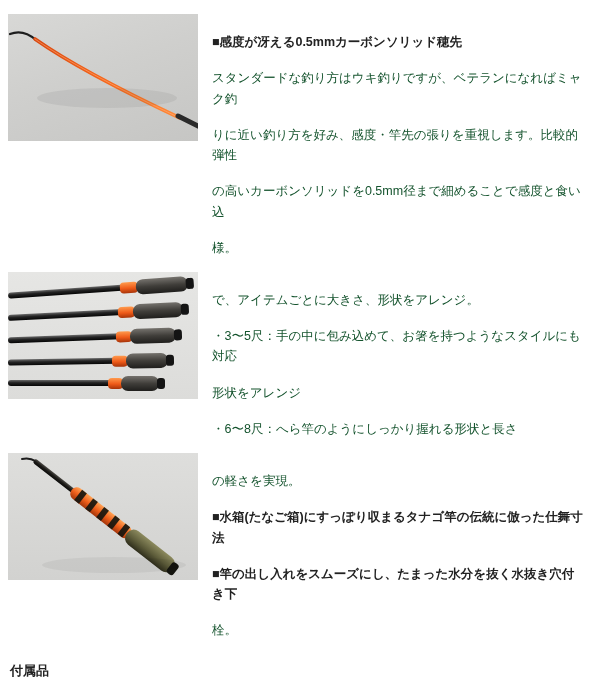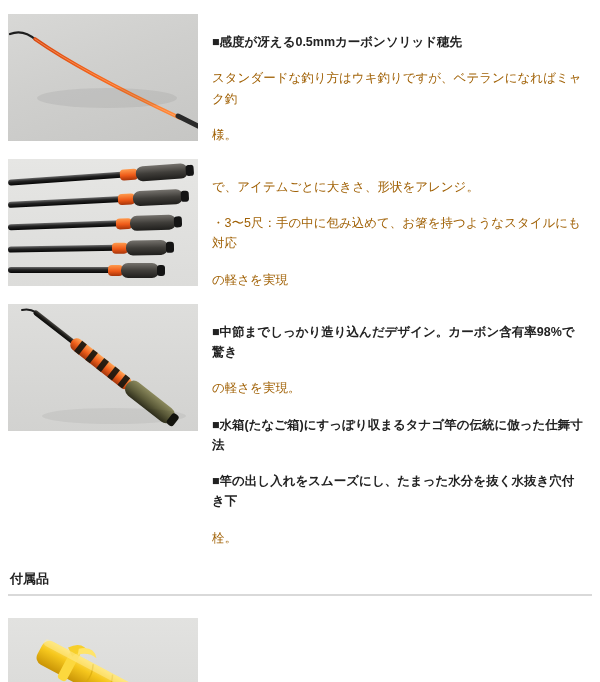--- a/index.html
+++ b/index.html
@@ -41,21 +41,21 @@
     padding-top: 2px;
   }
   .feature-text p {
     margin: 16px 0 0.15em 0;
   }
   .lead {
     font-weight: bold;
     color: #222222;
   }
   .body-line {
-    color: #a16207;
+    color: #14532d;
   }
   .section-head {
     margin: 18px 0 0 0;
     padding: 0 0 5px 2px;
     font-weight: bold;
     font-size: 13px;
     color: #222222;
     border-bottom: 2px solid #d9d9d9;
   }
   .acc-row {
@@ -126,20 +126,22 @@
         <path d="M8 10 C 18 6, 26 9, 34 16" stroke="#1d1d1d" stroke-width="2.2" fill="none" stroke-linecap="round"></path>
         <path d="M33 15 C 60 34, 110 62, 178 94" stroke="url(#tipOrange)" stroke-width="3.6" fill="none" stroke-linecap="round"></path>
         <path d="M33 15 C 60 34, 110 62, 178 94" stroke="#ffb384" stroke-width="1" fill="none" stroke-linecap="round" opacity="0.55"></path>
         <path d="M176 92 C 186 97, 196 102, 206 107" stroke="#2a2a2a" stroke-width="5" fill="none" stroke-linecap="round"></path>
         <ellipse cx="105" cy="74" rx="70" ry="10" fill="#000" opacity="0.06"></ellipse>
       </svg>
     </div>
     <div class="feature-text">
       <p class="lead">■感度が冴える0.5mmカーボンソリッド穂先</p>
       <p class="body-line">スタンダードな釣り方はウキ釣りですが、ベテランになればミャク釣</p>
+      <p class="body-line">りに近い釣り方を好み、感度・竿先の張りを重視します。比較的弾性</p>
+      <p class="body-line">の高いカーボンソリッドを0.5mm径まで細めることで感度と食い込</p>
       <p class="body-line">様。</p>
     </div>
   </div>
 
   <div class="feature-row">
     <div class="thumb img-grips">
       <svg width="190" height="127" viewBox="0 0 190 127">
         <defs>
           <linearGradient id="foamG" x1="0" y1="0" x2="0" y2="1">
             <stop offset="0%" stop-color="#75726d"></stop>
@@ -198,21 +200,22 @@
           <rect x="0" y="10" width="108" height="6" rx="3" fill="url(#shaftG)"></rect>
           <rect x="100" y="8" width="15" height="11" rx="4" fill="url(#orangeG)"></rect>
           <rect x="113" y="6" width="38" height="15" rx="7" fill="url(#foamG)"></rect>
           <rect x="149" y="8" width="8" height="11" rx="3" fill="#141414"></rect>
         </g>
       </svg>
     </div>
     <div class="feature-text">
       <p class="body-line">で、アイテムごとに大きさ、形状をアレンジ。</p>
       <p class="body-line">・3〜5尺：手の中に包み込めて、お箸を持つようなスタイルにも対応</p>
-      <p class="body-line">の軽さを実現</p>
+      <p class="body-line">形状をアレンジ</p>
+      <p class="body-line">・6〜8尺：へら竿のようにしっかり握れる形状と長さ</p>
     </div>
   </div>
 
   <div class="feature-row">
     <div class="thumb img-striped">
       <svg class="striped-rod" viewBox="0 0 200 127">
         <defs>
           <linearGradient id="olive" x1="0" y1="0" x2="0" y2="1">
             <stop offset="0%" stop-color="#8c8a5e"></stop>
             <stop offset="55%" stop-color="#5d5c3a"></stop>
@@ -245,21 +248,20 @@
             <rect x="121" y="56" width="6" height="13" fill="#17160f" opacity="0.92"></rect>
           </g>
 
           <rect x="128" y="54" width="58" height="17" rx="8" fill="url(#olive)"></rect>
           <rect x="182" y="56" width="8" height="13" rx="3" fill="#14140e"></rect>
         </g>
         <ellipse cx="110" cy="112" rx="72" ry="8" fill="#000" opacity="0.05"></ellipse>
       </svg>
     </div>
     <div class="feature-text">
-      <p class="lead">■中節までしっかり造り込んだデザイン。カーボン含有率98%で驚き</p>
       <p class="body-line">の軽さを実現。</p>
       <p class="lead">■水箱(たなご箱)にすっぽり収まるタナゴ竿の伝統に倣った仕舞寸法</p>
       <p class="lead">■竿の出し入れをスムーズにし、たまった水分を抜く水抜き穴付き下</p>
       <p class="body-line">栓。</p>
     </div>
   </div>
 
   <div class="section-head">付属品</div>
 
   <div class="acc-row">

